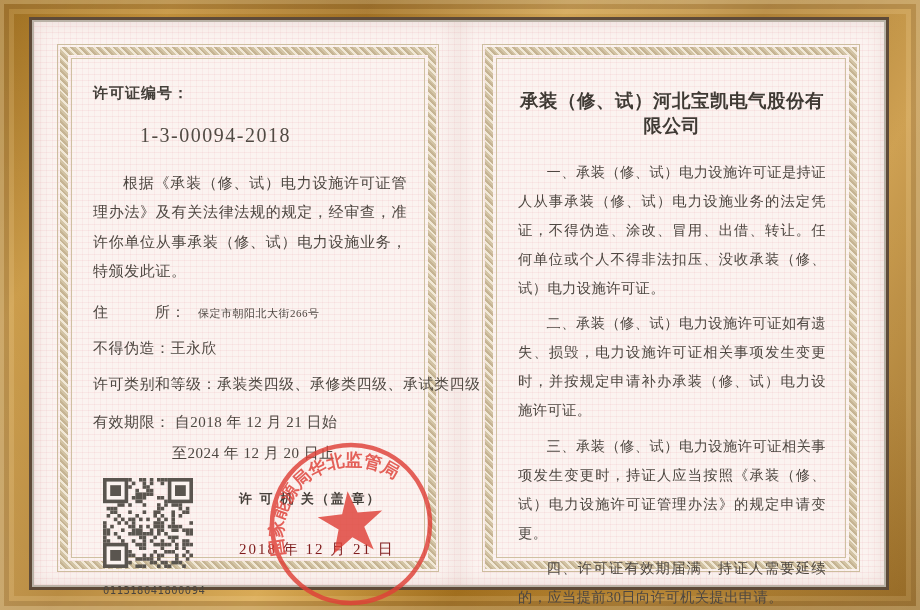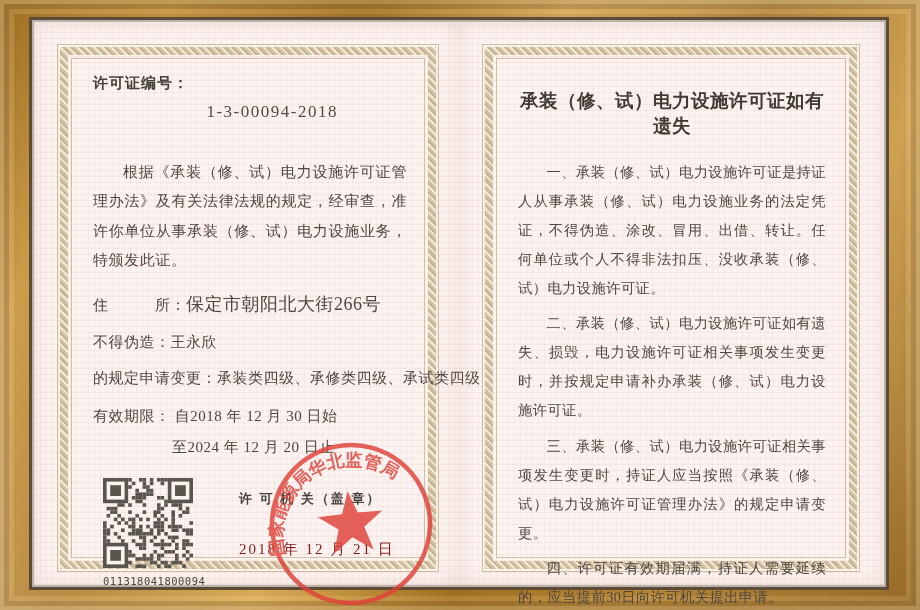--- a/index.html
+++ b/index.html
@@ -51,32 +51,32 @@
   .page .bord::before{
     content:"";position:absolute;inset:2px;
     border:8px solid;
     border-image:repeating-linear-gradient(45deg,#d3c4a5 0 2px,#f1e8d6 2px 4px,#c6b493 4px 6px) 8;
   }
   .page .bord::after{
     content:"";position:absolute;inset:13px;border:1px solid #cfc0a1;
   }
   .page-inner{position:absolute;inset:14px;color:#4e4741;}
   
-  .lp{padding:16px 18px 0 22px;font-size:15px;}
+  .lp{padding:26px 18px 0 22px;font-size:15px;}
   .row-licno{font-family:"Liberation Sans","DejaVu Sans",sans-serif;font-weight:bold;letter-spacing:1px;color:#45403a;}
-  .licno{    text-align:right;width:78%;margin-top:9px;font-size:17px;letter-spacing:1.5px;color:#514b44;}
-  .intro{margin-top:36px;line-height:1.95;text-indent:2em;letter-spacing:.6px;text-align:justify;color:#4e4741;}
+  .licno{    text-align:center;width:78%;margin-top:21px;font-size:20px;letter-spacing:1.5px;color:#514b44;}
+  .intro{margin-top:22px;line-height:1.95;text-indent:2em;letter-spacing:.6px;text-align:justify;color:#4e4741;}
   .field{margin-top:17px;letter-spacing:.5px;white-space:nowrap;}
   .field .val{letter-spacing:.5px;}
-  .field .val.small{font-size:18px;}
+  .field .val.small{font-size:11px;margin-left:12px;}
   .validity{margin-top:19px;white-space:nowrap;letter-spacing:.5px;}
   .validity-2{margin-top:12px;margin-left:79px;white-space:nowrap;letter-spacing:.5px;}
   .qr-block{position:absolute;left:32px;top:420px;width:100px;text-align:left;}
   .qr-box{width:90px;height:90px;}
-  .qr-num{margin-top:7px;font-family:"DejaVu Sans Mono","Liberation Mono",monospace;font-size:10.5px;letter-spacing:.5px;color:#4a453f;}
+  .qr-num{margin-top:16px;font-family:"DejaVu Sans Mono","Liberation Mono",monospace;font-size:10.5px;letter-spacing:.5px;color:#4a453f;}
   .issue{position:absolute;left:168px;top:432px;width:200px;}
   .issue-auth{font-family:"Liberation Sans","DejaVu Sans",sans-serif;font-weight:bold;font-size:13px;letter-spacing:2px;color:#46413b;white-space:nowrap;}
   .issue-date{margin-top:32px;font-size:15px;letter-spacing:2px;color:#7f1d1d;white-space:nowrap;}
   .stamp{position:absolute;left:192px;top:378px;width:176px;height:176px;opacity:.82;transform:rotate(-6deg);pointer-events:none;}
   
   .rp{padding:30px 20px 0 22px;}
   .rp-title{
     font-family:"Liberation Sans","DejaVu Sans",sans-serif;font-weight:bold;
     font-size:18.5px;text-align:center;letter-spacing:.5px;color:#3f3a34;
   }
@@ -104,24 +104,24 @@
           <div class="licno">1-3-00094-2018</div>
           <div class="intro">根据《承装（修、试）电力设施许可证管理办法》及有关法律法规的规定，经审查，准许你单位从事承装（修、试）电力设施业务，特颁发此证。</div>
 
           <div class="field">
             <span class="lab">住　　　所：</span><span class="val small">保定市朝阳北大街266号</span>
           </div>
           <div class="field">
             <span class="lab">不得伪造：</span><span class="val">王永欣</span>
           </div>
           <div class="field">
-            <span class="lab">的规定申请变更：</span><span class="val">承装类四级、承修类四级、承试类四级</span>
+            <span class="lab">许可类别和等级：</span><span class="val">承装类四级、承修类四级、承试类四级</span>
           </div>
 
-          <div class="validity">有效期限： 自2018 年 12 月 30 日始</div>
+          <div class="validity">有效期限： 自2018 年 12 月 21 日始</div>
           <div class="validity-2">至2024 年 12 月 20 日止</div>
         </div>
 
         <div class="qr-block">
           <div class="qr-box" id="qr"><svg viewBox="0 0 90 90" width="90" height="90">
                 <rect x="25.2" y="0" width="3.6" height="3.6" fill="#5a554f"></rect>
                 <rect x="36" y="0" width="3.6" height="3.6" fill="#5a554f"></rect>
                 <rect x="39.6" y="0" width="3.6" height="3.6" fill="#5a554f"></rect>
                 <rect x="46.800000000000004" y="0" width="3.6" height="3.6" fill="#5a554f"></rect>
                 <rect x="54" y="0" width="3.6" height="3.6" fill="#5a554f"></rect>
@@ -343,21 +343,21 @@
             <textPath href="#arcpath" startOffset="6%">国家能源局华北监管局</textPath>
           </text>
         </svg>
       </div>
     </div>
 
     <div class="page right">
       <div class="bord"></div>
       <div class="page-inner">
         <div class="rp">
-          <div class="rp-title">承装（修、试）电力设施许可证如有遗失</div>
+          <div class="rp-title">承装（修、试）河北宝凯电气股份有限公司</div>
           <div class="rp-body">
             <p>一、承装（修、试）电力设施许可证是持证人从事承装（修、试）电力设施业务的法定凭证，不得伪造、涂改、冒用、出借、转让。任何单位或个人不得非法扣压、没收承装（修、试）电力设施许可证。</p>
             <p>二、承装（修、试）电力设施许可证如有遗失、损毁，电力设施许可证相关事项发生变更时，并按规定申请补办承装（修、试）电力设施许可证。</p>
             <p>三、承装（修、试）电力设施许可证相关事项发生变更时，持证人应当按照《承装（修、试）电力设施许可证管理办法》的规定申请变更。</p>
             <p>四、许可证有效期届满，持证人需要延续的，应当提前30日向许可机关提出申请。</p>
 
           </div>
         </div>
       </div>
     </div>

